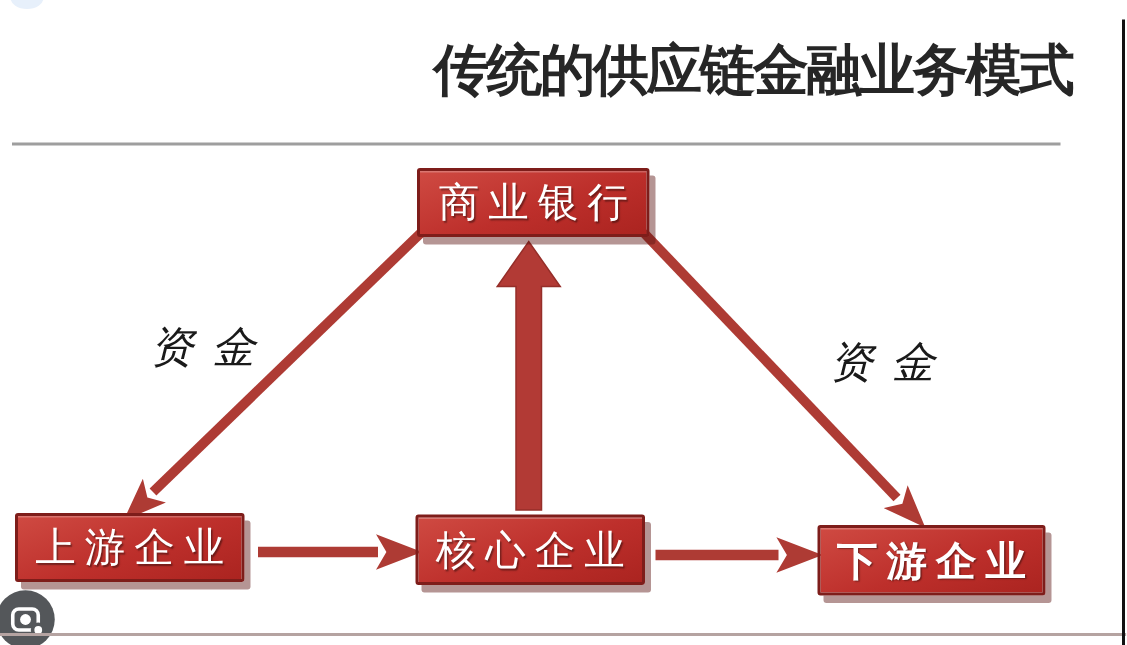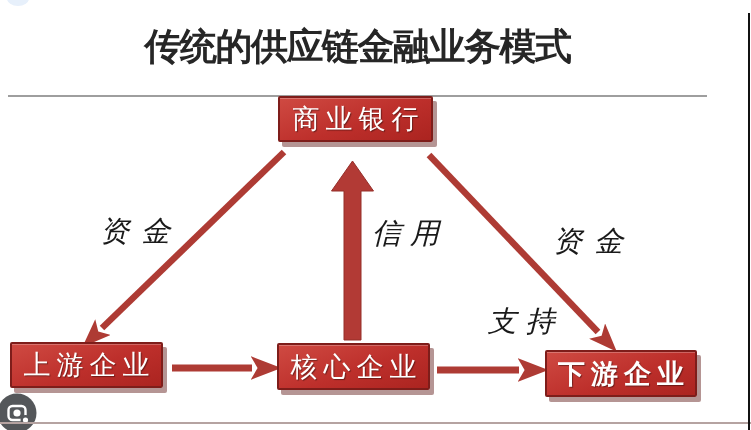--- a/index.html
+++ b/index.html
@@ -6,21 +6,21 @@
   #stage{
     position:relative;width:751px;height:430px;overflow:hidden;
     background:#fff;font-family:"Liberation Sans","DejaVu Sans",sans-serif;
   }
   
   .corner-oval{
     position:absolute;left:7px;top:-9px;width:22px;height:15px;
     border-radius:50%;background:var(--corner-oval,#e7f0fb);
   }
   .page-title{
-    position:absolute;left:0;top:22px;width:715px;text-align:center;
+    position:absolute;left:0;top:22px;width:715px;text-align:right;
     font-size:37px;font-weight:900;letter-spacing:-1.5px;
     color:var(--title-text,#262626);
     font-family:"DejaVu Sans","Liberation Sans",sans-serif;
   }
   .title-divider{
     position:absolute;left:8px;top:95px;width:699px;height:2px;
     background:var(--divider,#9e9e9e);
   }
   .bottom-line{
     position:absolute;left:0;top:422px;width:751px;height:2px;
@@ -33,21 +33,21 @@
   .node{
     position:absolute;display:flex;align-items:center;justify-content:center;
     border:2px solid var(--node-border,#7e1d1a);border-radius:2px;
     background:linear-gradient(160deg,var(--node-fill-light,#cf4a42) 0%,var(--node-fill,#bd2f2b) 55%,#ab2420 100%);
     box-shadow:4px 5px 0 rgba(92,21,18,0.45), inset 0 1px 0 rgba(255,255,255,0.25);
     color:#fff;font-size:27px;letter-spacing:6px;padding-left:6px;
     font-family:"DejaVu Serif","Liberation Serif",serif;
     text-shadow:1px 1px 1px rgba(0,0,0,0.4);
     box-sizing:border-box;white-space:nowrap;
   }
-  .node-bank{left:278px;top:96px;width:155px;height:46px;}
+  .node-bank{left:278px;top:112px;width:155px;height:46px;}
   .node-upstream{left:10px;top:342px;width:153px;height:46px;}
   .node-core{left:277px;top:343px;width:153px;height:47px;}
   .node-downstream{left:545px;top:350px;width:152px;height:47px;font-weight:bold;}
   .edge-label{
     position:absolute;color:var(--label-text,#1a1a1a);font-size:29px;
     letter-spacing:12px;white-space:pre;
     font-family:"DejaVu Serif","Liberation Serif",serif;
     font-style:italic;
   }
   .label-funds-left{left:100px;top:212px;}
@@ -86,22 +86,20 @@
 
     <line x1="437" y1="370" x2="519" y2="370" stroke="#ae3b34" stroke-width="7" marker-end="url(#stealth)"></line>
   </svg>
 
   <div class="node node-bank">商业银行</div>
   <div class="node node-upstream">上游企业</div>
   <div class="node node-core">核心企业</div>
   <div class="node node-downstream">下游企业</div>
 
   <div class="edge-label label-funds-left">资金</div>
-  <div class="edge-label label-credit"><span>信用</span><br>
-       <span>支持</span></div>
   <div class="edge-label label-funds-right">资金</div>
 
   <div class="lens-btn">
     <svg width="40" height="40" viewBox="0 0 40 40">
       <circle cx="20" cy="20" r="19.5" fill="#54575a"></circle>
       <rect x="11.5" y="13" width="17" height="14" rx="4" fill="none" stroke="#ffffff" stroke-width="2.4"></rect>
       <circle cx="20" cy="20" r="3.6" fill="#ffffff"></circle>
       <circle cx="28.5" cy="27" r="5" fill="#54575a"></circle>
       <circle cx="28.5" cy="27" r="2.6" fill="#ffffff"></circle>
     </svg>

